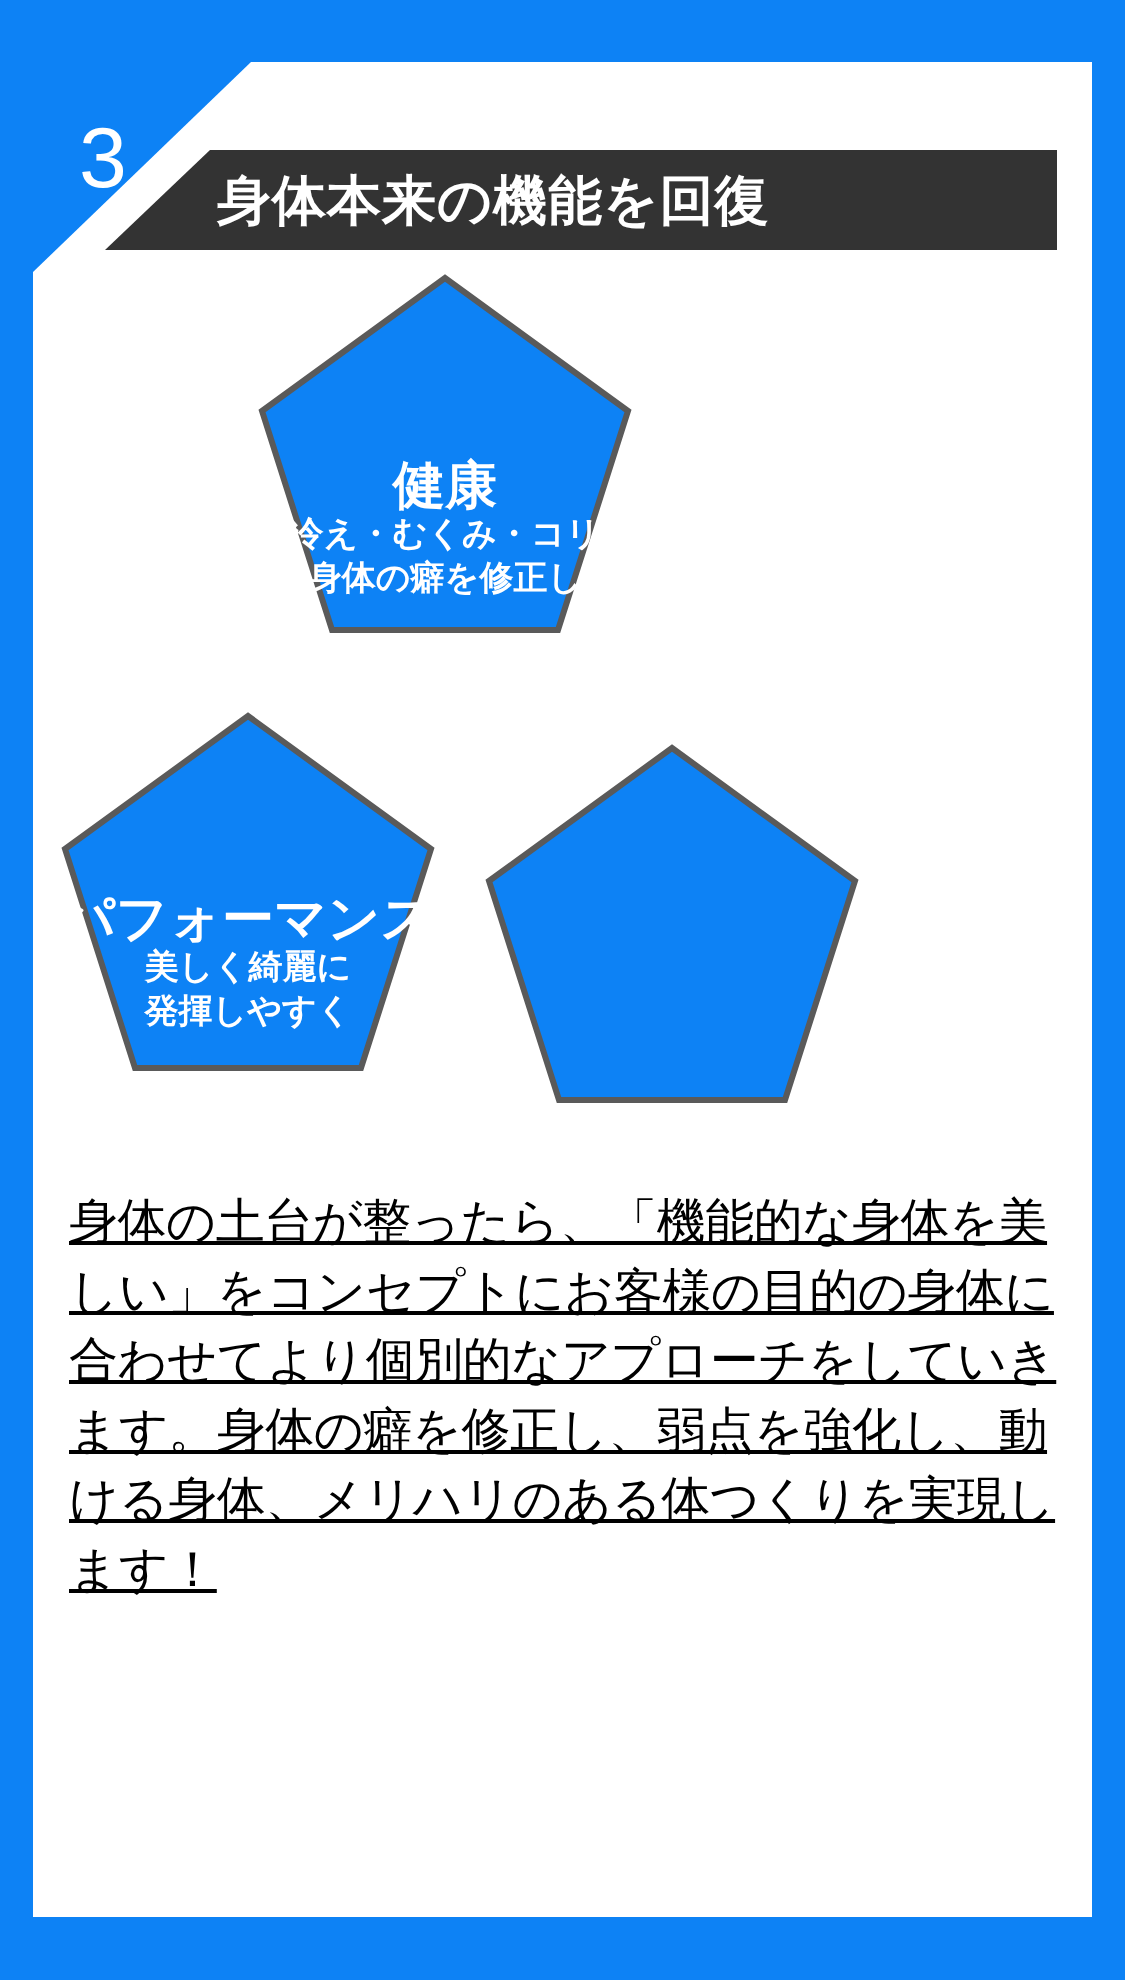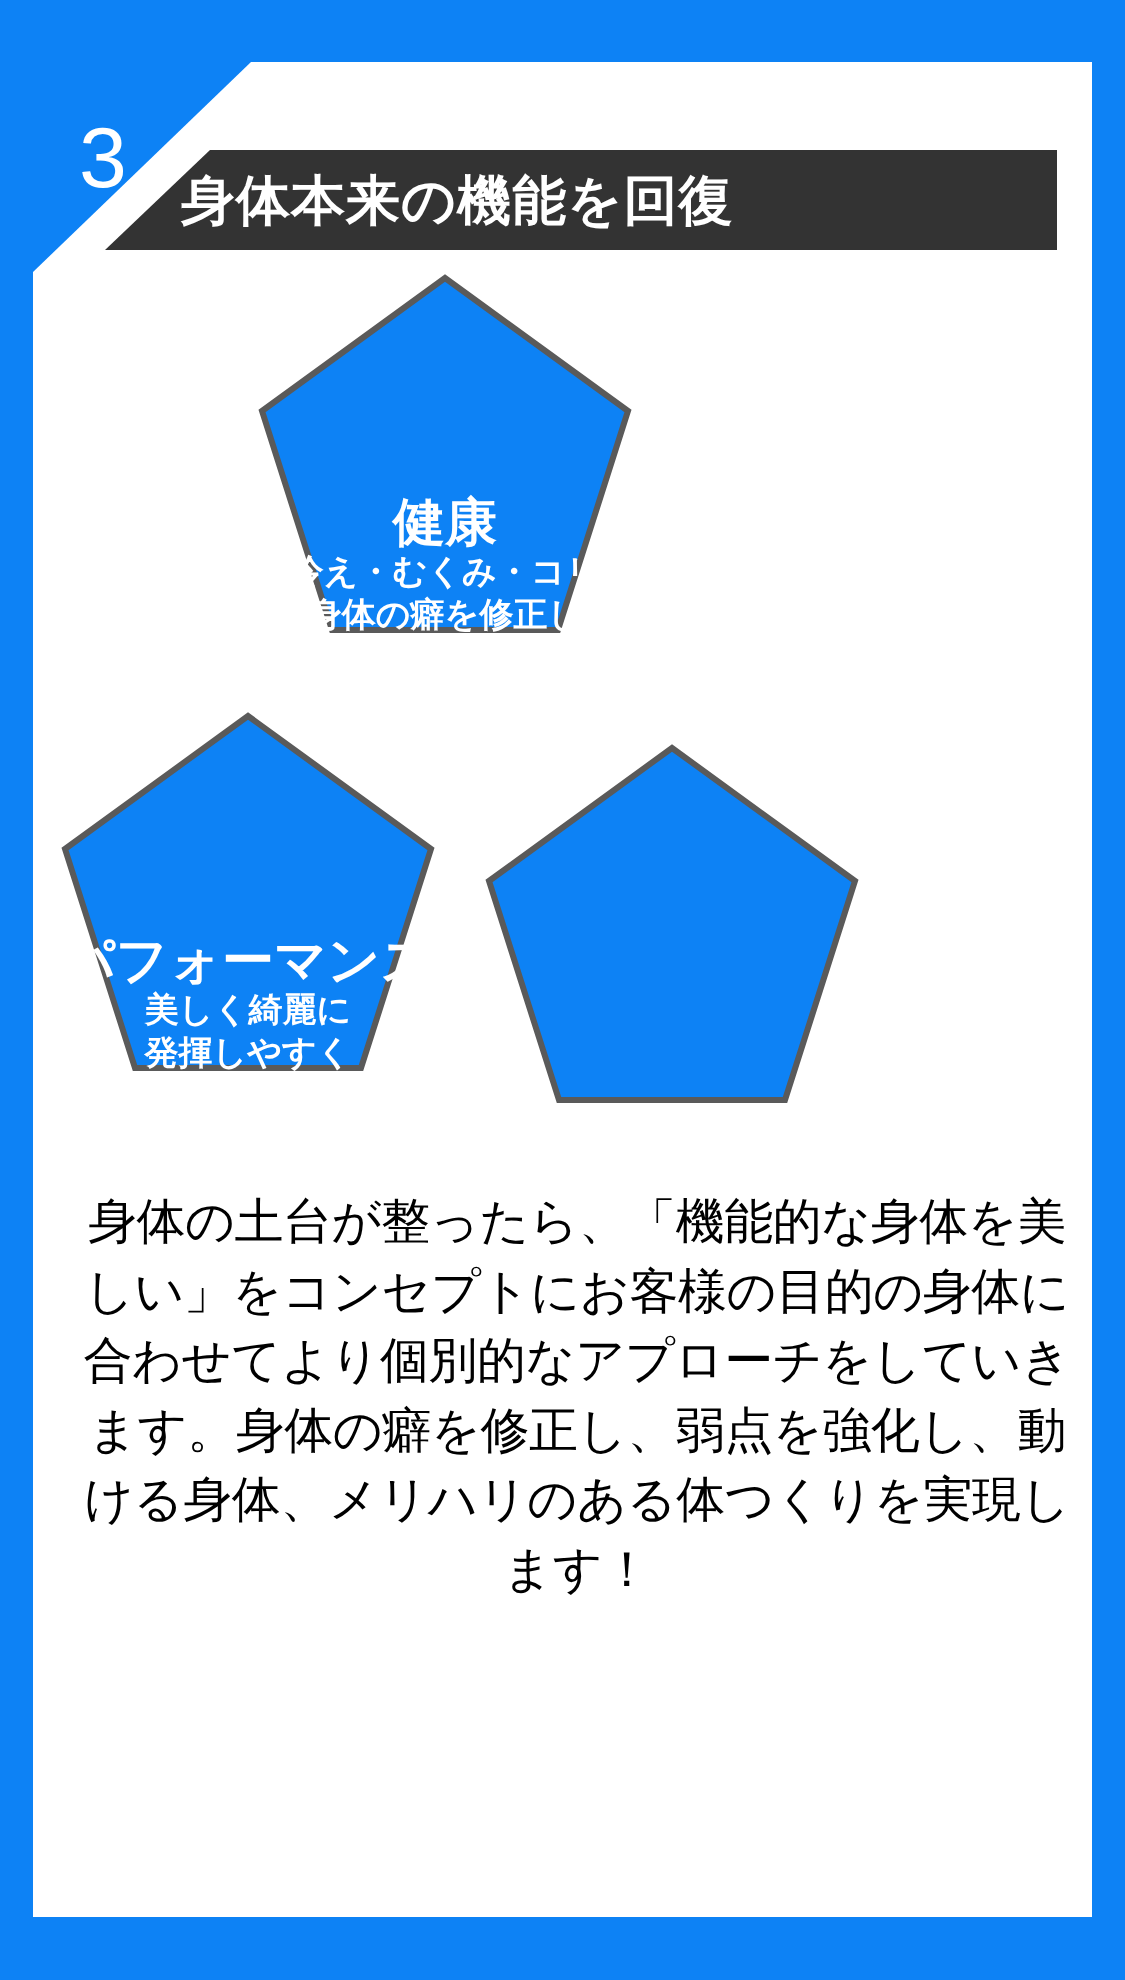--- a/index.html
+++ b/index.html
@@ -49,38 +49,38 @@
   .title-banner {
     position:absolute;
     left:72px; top:88px;
     width:952px; height:100px;
     background:#333333;
     clip-path:polygon(105px 0, 100% 0, 100% 100%, 0 100%);
     display:flex;
     align-items:center;
   }
   .title-text {
-    margin-left:76px;
+    margin-left:112px;
     color:#ffffff;
     font-size:54px;
     font-weight:bold;
     letter-spacing:1px;
     line-height:1;
     white-space:nowrap;
   }
 
   
   .penta-wrap { position:absolute; left:0; top:0; width:1059px; height:1855px; }
 
   .penta {
     position:absolute;
     display:flex;
     flex-direction:column;
     align-items:center;
-    justify-content:flex-end;
+    justify-content:center;
   }
   .penta svg { position:absolute; left:0; top:0; }
   .penta .labels {
     position:relative;
     width:100%;
     text-align:center;
     color:#ffffff;
     pointer-events:none;
   }
   .penta .p-title {
@@ -104,27 +104,28 @@
   #penta-performance { left:26px; top:648px; width:378px; height:365px; }
   #penta-performance .labels { padding-top:138px; }
 
   
   #penta-beauty { left:450px; top:680px; width:378px; height:365px; }
   #penta-beauty .labels { padding-top:120px; }
 
   
   .body-copy {
     position:absolute;
-    left:44px; top:1125px;
+    left:36px; top:1125px;
     width:1000px;
     font-size:49px;
     line-height:1.42;
     color:#000000;
-    text-align:center;
+    text-align:left;
     letter-spacing:-0.5px;
+    text-decoration:underline;
   }
 </style>
 </head>
 <body>
 
 <div class="frame">
   <div class="card">
 
     <div class="header">
       <div class="corner-tri"></div>

